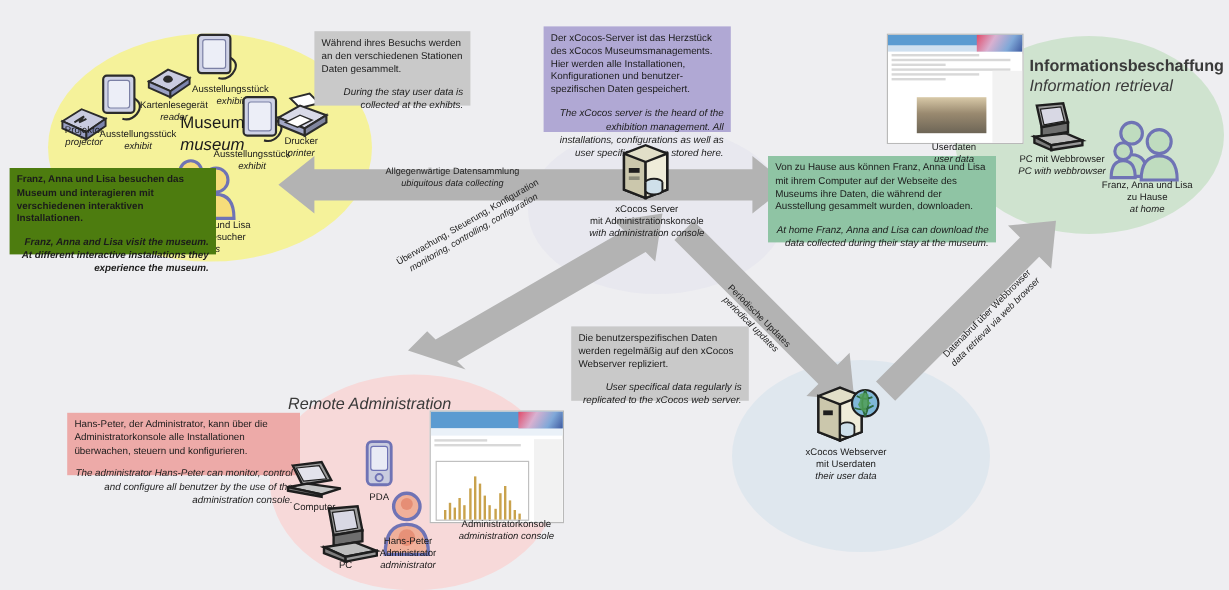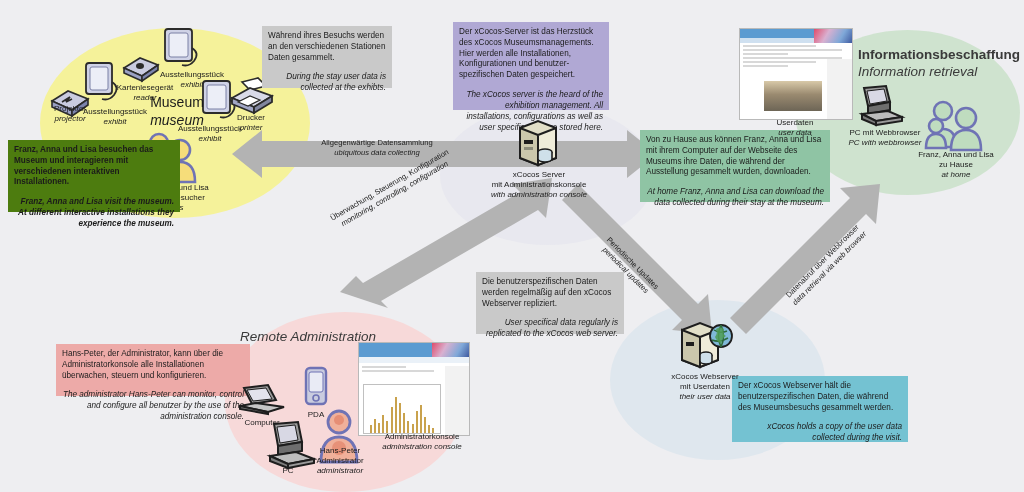--- a/index.html
+++ b/index.html
@@ -227,24 +227,20 @@
   <div class="note note-pink abs" style="left:36px;top:344px;width:194px;height:52px;margin-left:20px;">
     <span class="de">Hans-Peter, der Administrator, kann über die Administratorkonsole alle Installationen überwachen, steuern und konfigurieren.</span>
     <span class="en">The administrator Hans-Peter can monitor, control and configure all benutzer by the use of the administration console.</span>
   </div>
 
   <div class="note note-gray abs" style="left:476px;top:272px;width:148px;height:62px;">
     <span class="de">Die benutzerspezifischen Daten werden regelmäßig auf den xCocos Webserver repliziert.</span>
     <span class="en">User specifical data regularly is replica­ted to the xCocos web server.</span>
   </div>
 
-  <div class="note note-blue abs" style="left:732px;top:376px;width:176px;height:66px;">
-    <span class="de">Der xCocos Webserver hält die benutzerspezifi­schen Daten, die während des Museumsbesuchs gesammelt werden.</span>
-    <span class="en">xCocos holds a copy of the user data collected during the visit.</span>
-  </div>
 
   <svg class="abs" style="left:512px;top:118px;" width="52" height="52">
     <polygon points="8,10 26,3 44,10 44,40 26,47 8,40" fill="#e2dfc8" stroke="#1e1e1e" stroke-width="2"></polygon>
     <polygon points="8,10 26,17 26,47 8,40" fill="#cbc7ac" stroke="#1e1e1e" stroke-width="2"></polygon>
     <polygon points="26,17 44,10 44,40 26,47" fill="#efecd9" stroke="#1e1e1e" stroke-width="2"></polygon>
     <rect x="12" y="22" width="9" height="4" fill="#1e1e1e"></rect>
     <rect x="12" y="29" width="9" height="3" fill="#8b8b7a"></rect>
     <ellipse cx="33" cy="34" rx="7" ry="3" fill="#cfe0ea" stroke="#1e1e1e" stroke-width="1.6"></ellipse>
     <path d="M26,34 v7 a7,3 0 0 0 14,0 v-7" fill="#cfe0ea" stroke="#1e1e1e" stroke-width="1.6"></path>
   </svg>

